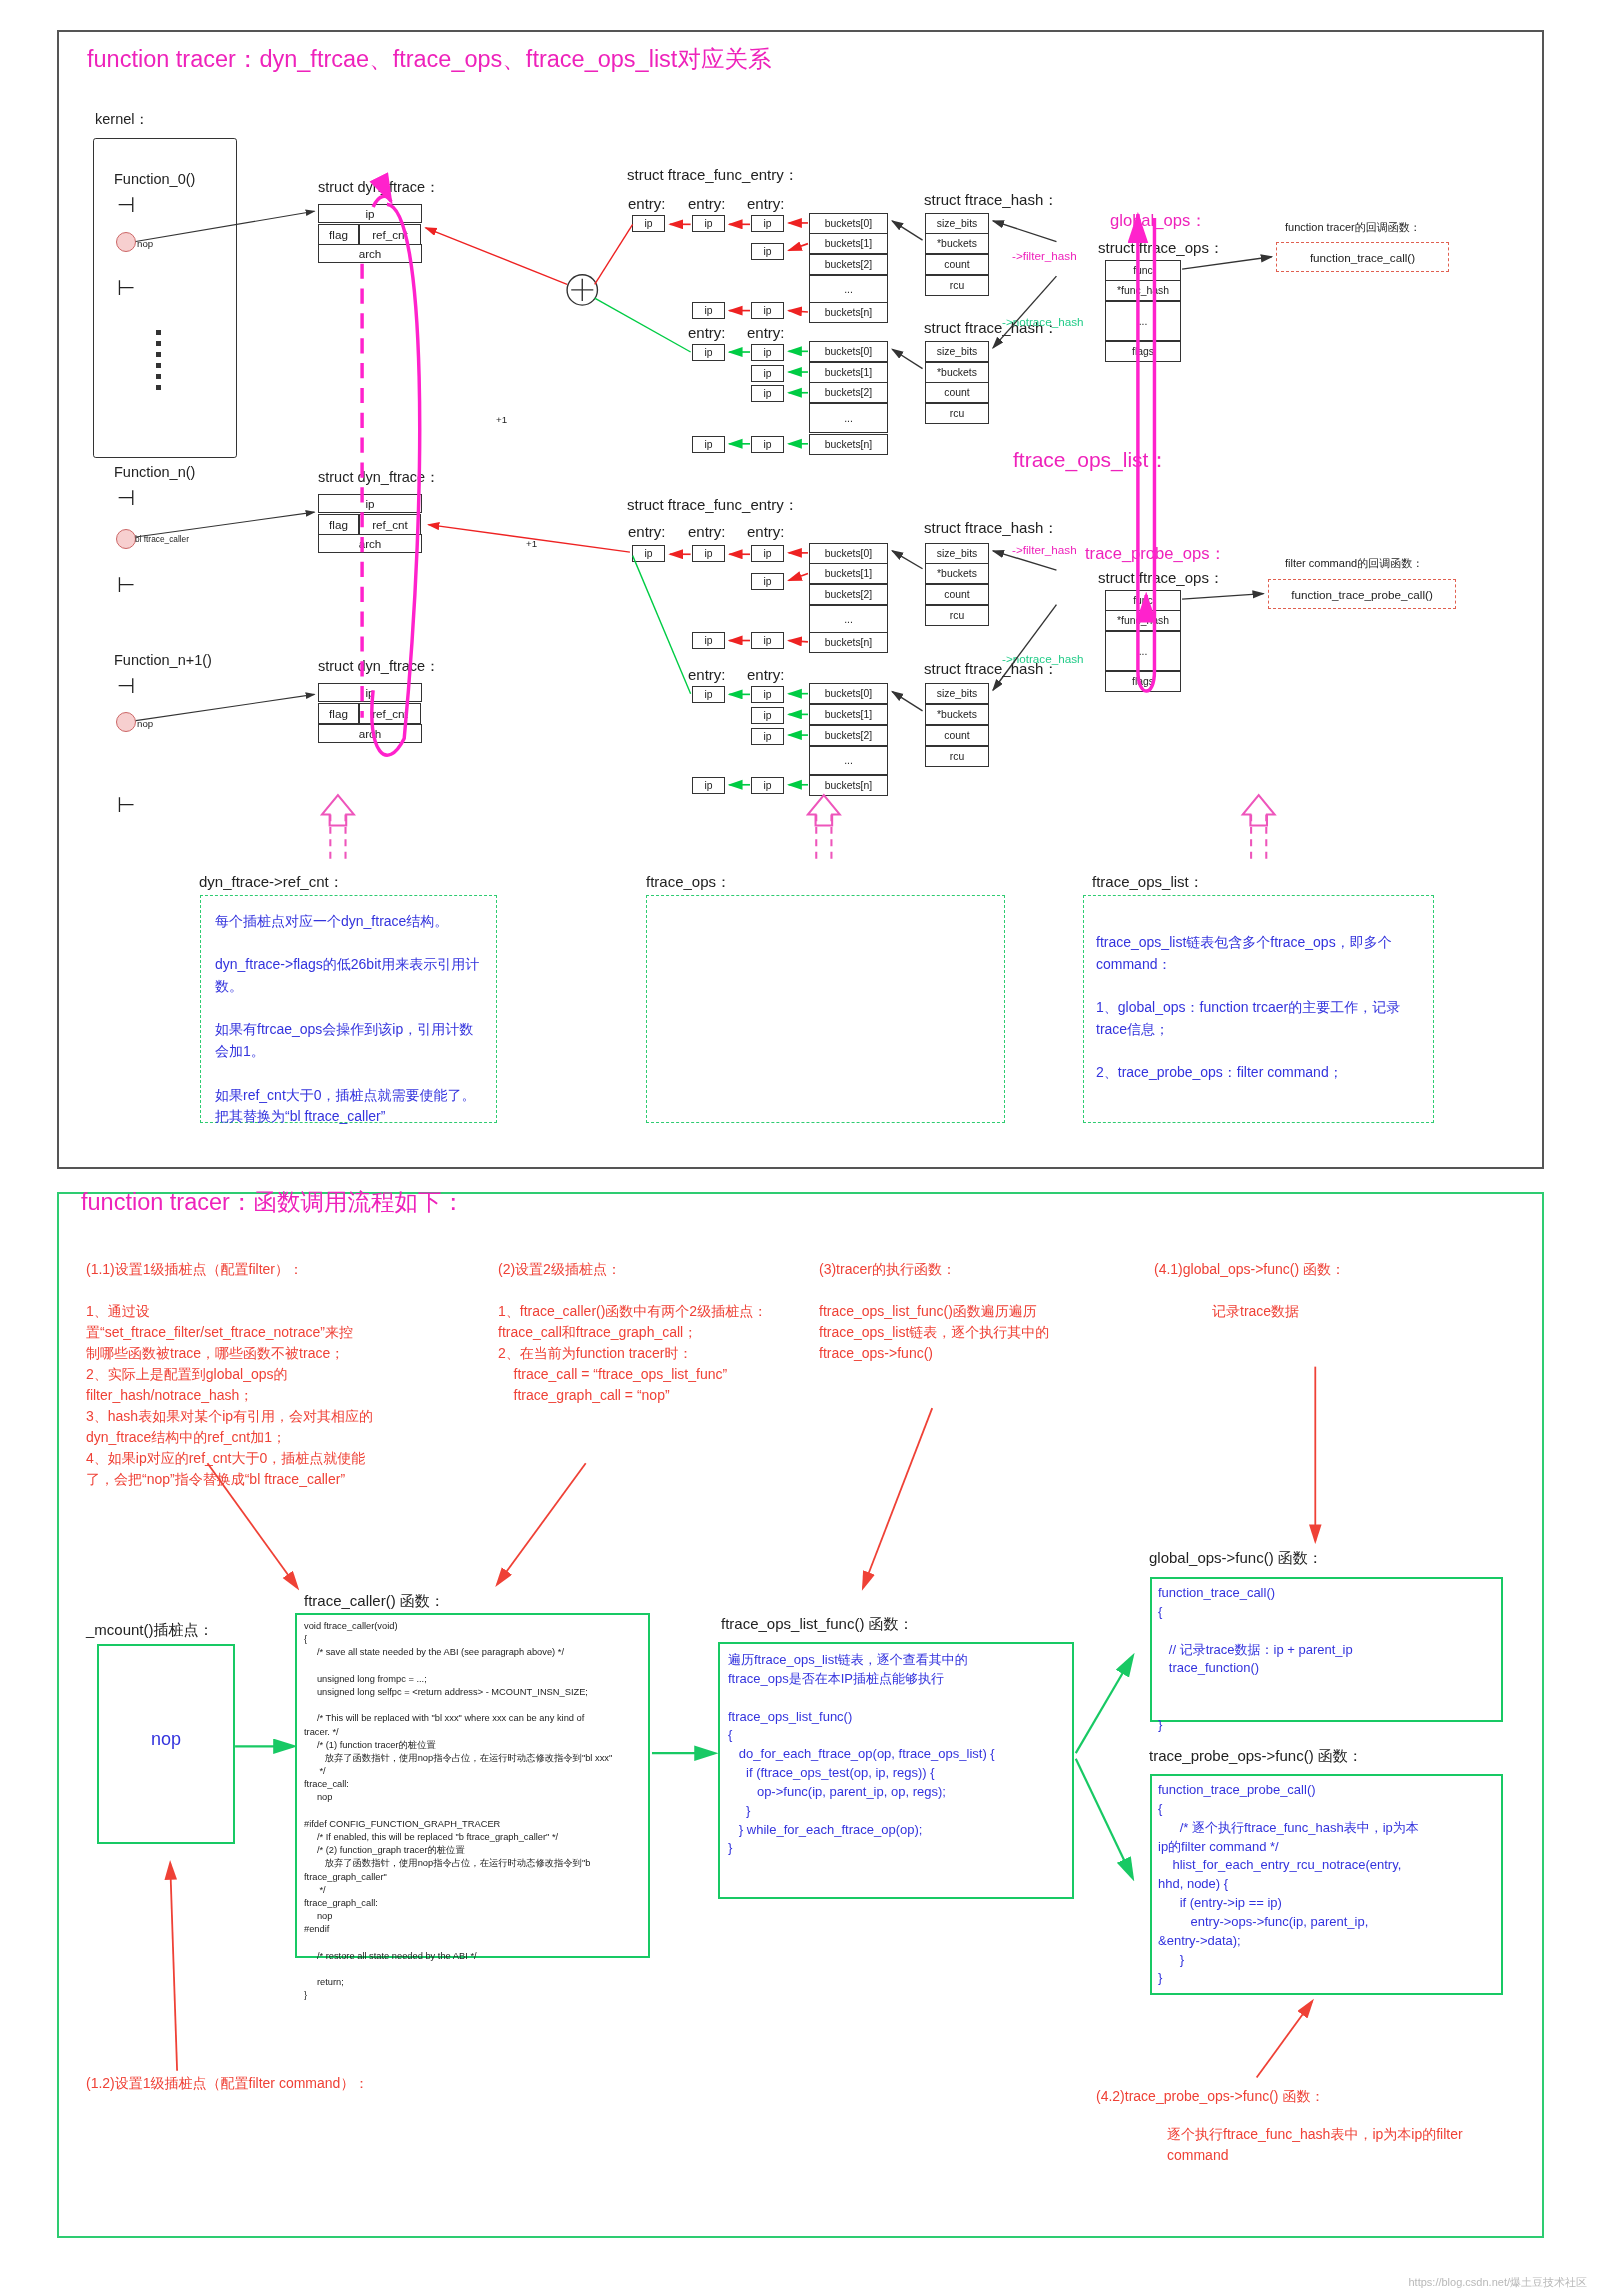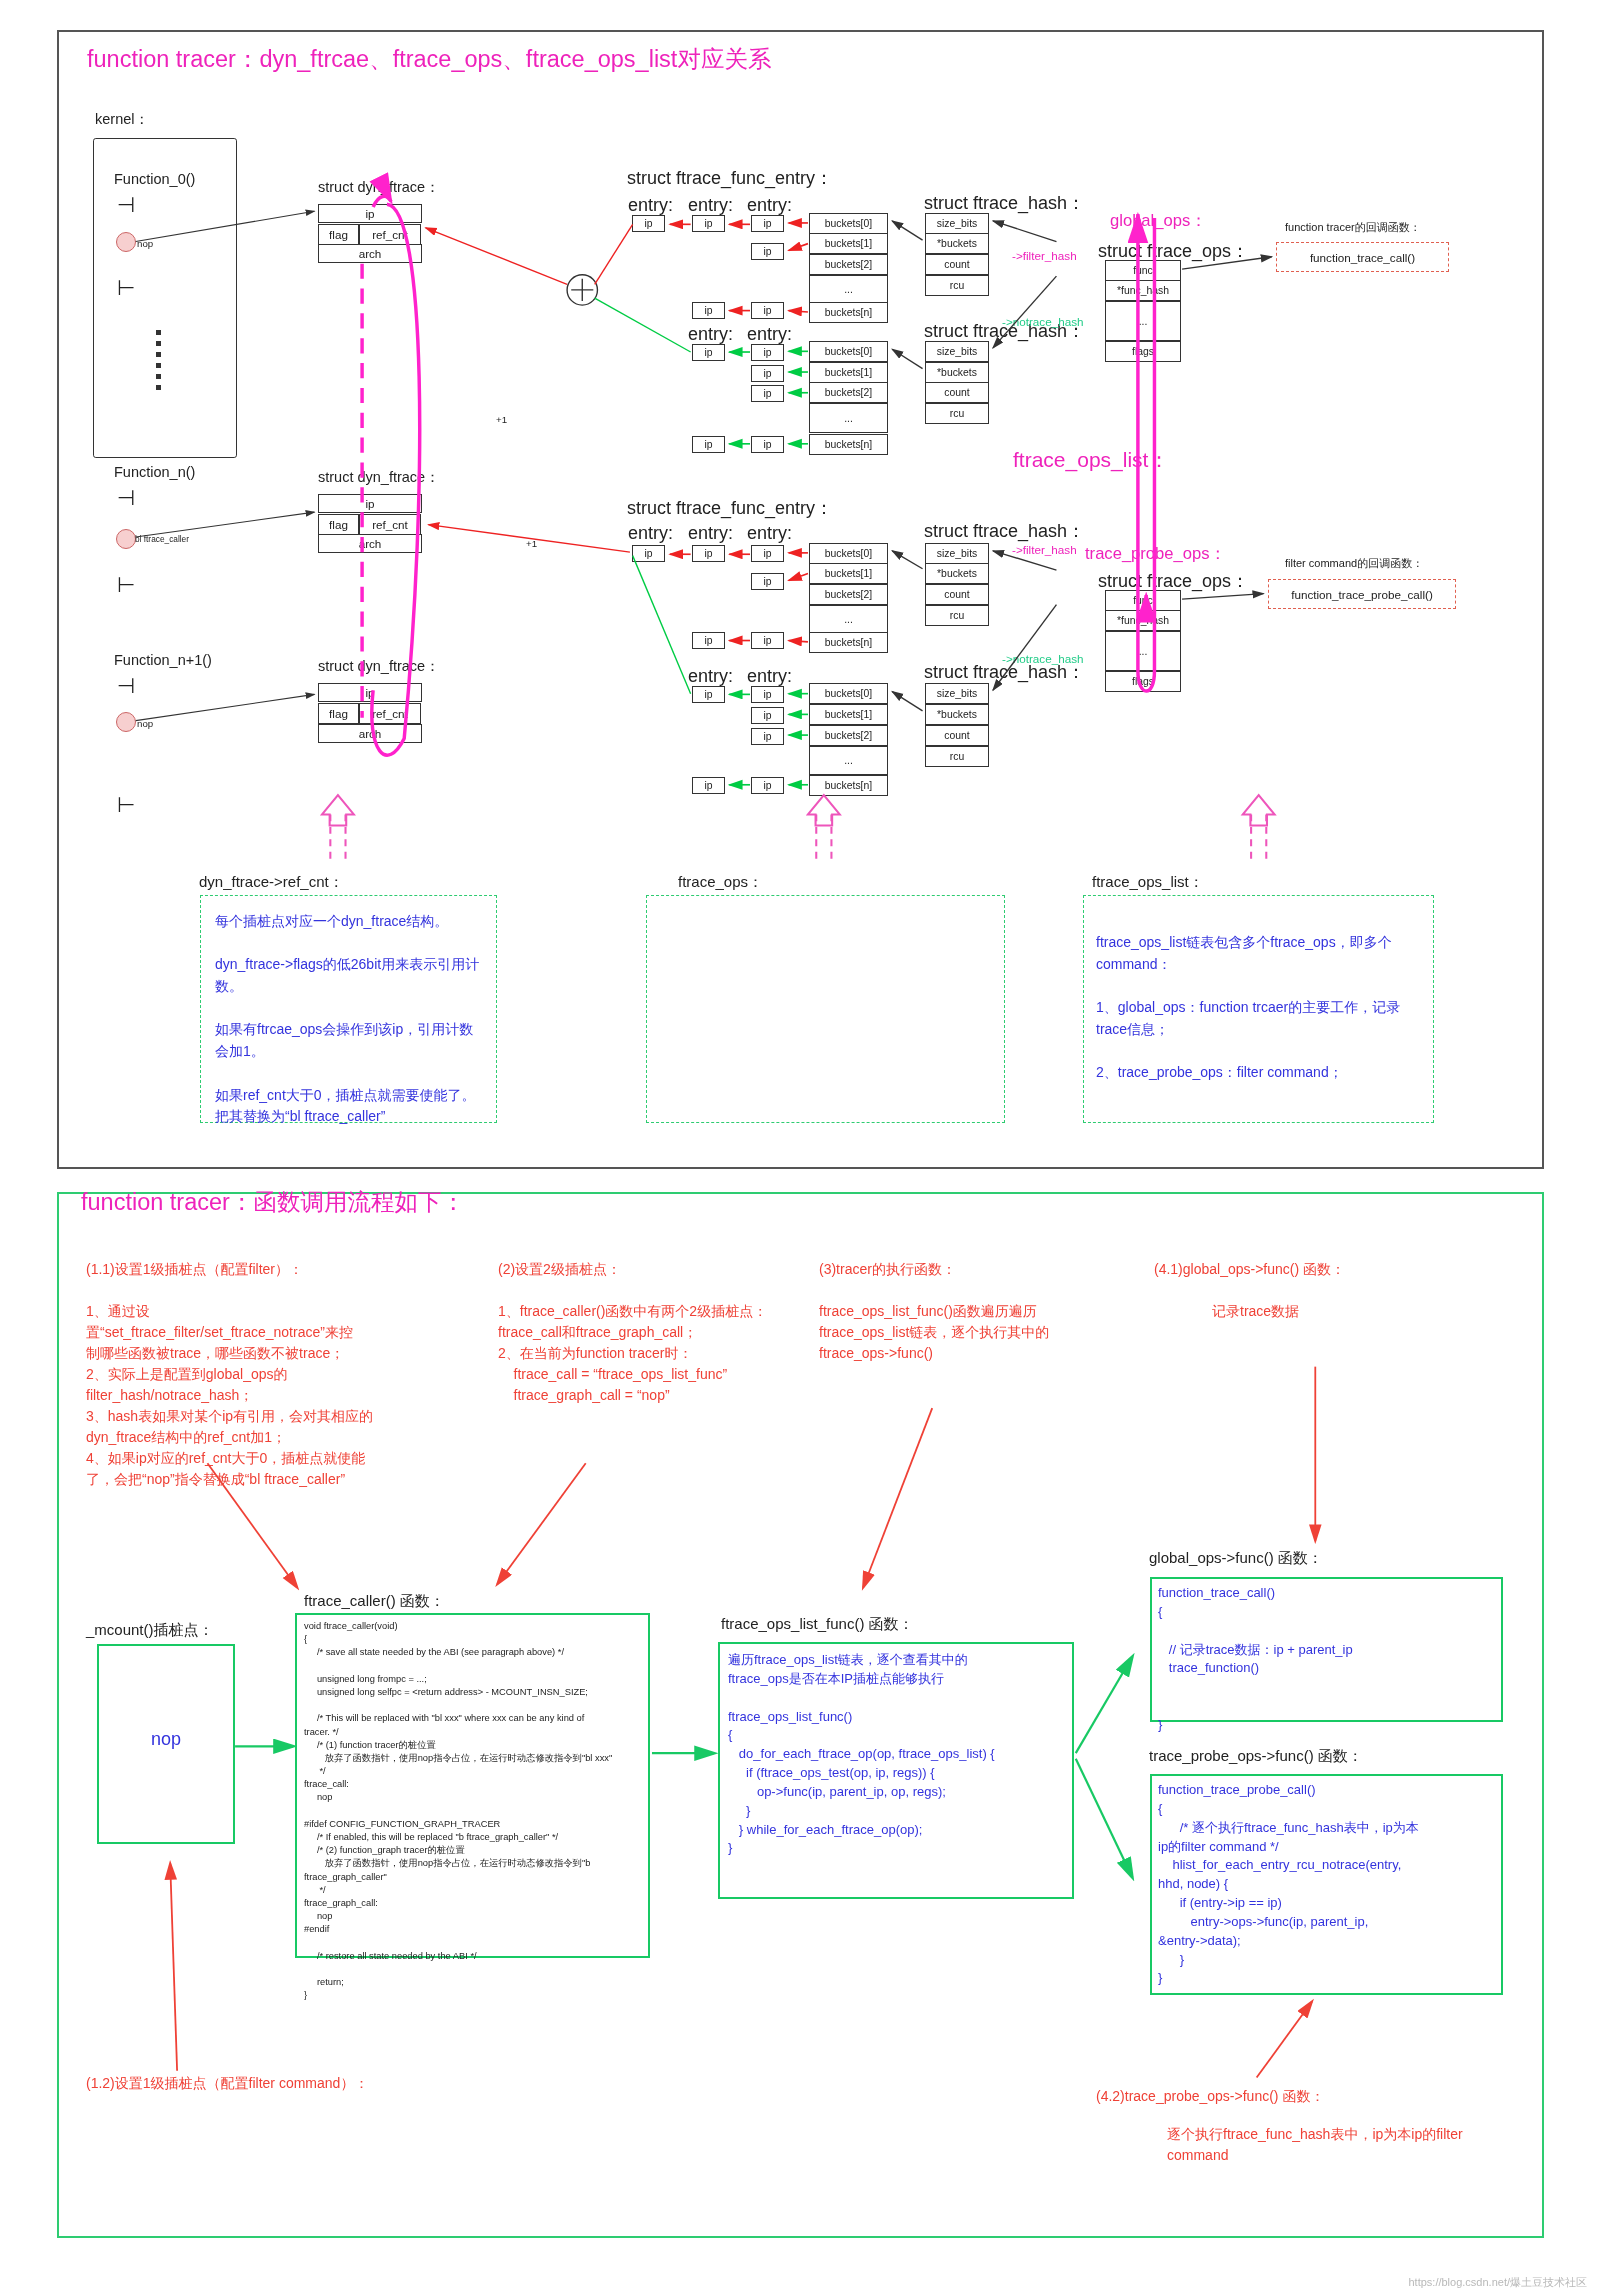--- a/index.html
+++ b/index.html
@@ -6,21 +6,21 @@
   body{font-family:"Liberation Sans","DejaVu Sans",sans-serif;}
   #page{position:relative;width:1598px;height:2295px;background:#fff;overflow:hidden;}
 
   .panel{position:absolute;background:#fff;}
   .panel-a{left:57px;top:30px;width:1483px;height:1135px;border:2.1px solid #555;}
   .panel-b{left:57px;top:1192px;width:1483px;height:1042px;border:2.1px solid #2ecc71;}
 
   .ttl{position:absolute;color:#ee22bb;font-size:23.5px;white-space:nowrap;}
 
   .lbl{position:absolute;color:#222;font-size:14.5px;white-space:nowrap;}
-  .lbl-sm{position:absolute;color:#222;font-size:18px;white-space:nowrap;}
+  .lbl-sm{position:absolute;color:#222;font-size:15px;white-space:nowrap;}
   .lbl-pink{position:absolute;color:#ee22bb;font-size:16.6px;white-space:nowrap;}
   .lbl-pink-lg{position:absolute;color:#ee22bb;font-size:21px;white-space:nowrap;}
   .lbl-filter{position:absolute;color:#ee22bb;font-size:11.7px;white-space:nowrap;}
   .lbl-notrace{position:absolute;color:#22cc88;font-size:11.7px;white-space:nowrap;}
   .cell{position:absolute;border:1px solid #333;box-sizing:border-box;background:#fff;
         display:flex;align-items:center;justify-content:center;font-size:11.7px;color:#222;}
   .cell-sm{font-size:10.4px;}
 
   .kernelbox{position:absolute;left:93px;top:138px;width:142px;height:318px;border:1.4px solid #333;border-radius:2.8px;background:#fff;}
 
@@ -232,21 +232,21 @@
   <div class="noteheading" style="left:199px;top:873px;">dyn_ftrace-&gt;ref_cnt：</div>
   <div class="dashbox" style="left:200px;top:895px;width:297px;height:228px;"></div>
   <div class="notetext" style="left:215px;top:911px;width:271px;">每个插桩点对应一个dyn_ftrace结构。
 
 dyn_ftrace-&gt;flags的低26bit用来表示引用计数。
 
 如果有ftrcae_ops会操作到该ip，引用计数会加1。
 
 如果ref_cnt大于0，插桩点就需要使能了。把其替换为“bl ftrace_caller”</div>
 
-  <div class="noteheading" style="left:678px;top:873px;">ftrace_ops：</div>
+  <div class="noteheading" style="left:646px;top:873px;">ftrace_ops：</div>
   <div class="dashbox" style="left:646px;top:895px;width:359px;height:228px;"></div>
 
   <div class="noteheading" style="left:1092px;top:873px;">ftrace_ops_list：</div>
   <div class="dashbox" style="left:1083px;top:895px;width:351px;height:228px;"></div>
   <div class="notetext" style="left:1096px;top:932px;width:324px;">ftrace_ops_list链表包含多个ftrace_ops，即多个command：
 
 1、global_ops：function trcaer的主要工作，记录trace信息；
 
 2、trace_probe_ops：filter command；</div>
 

